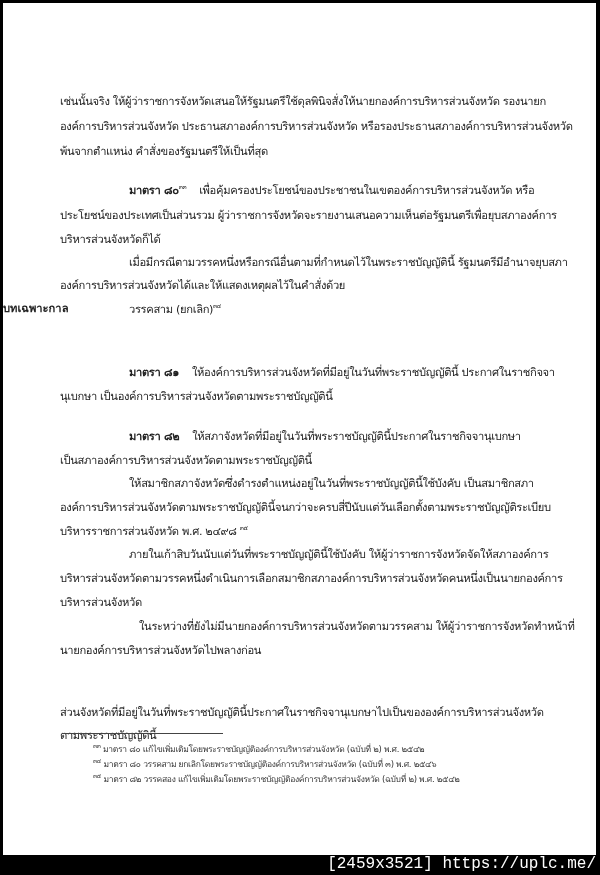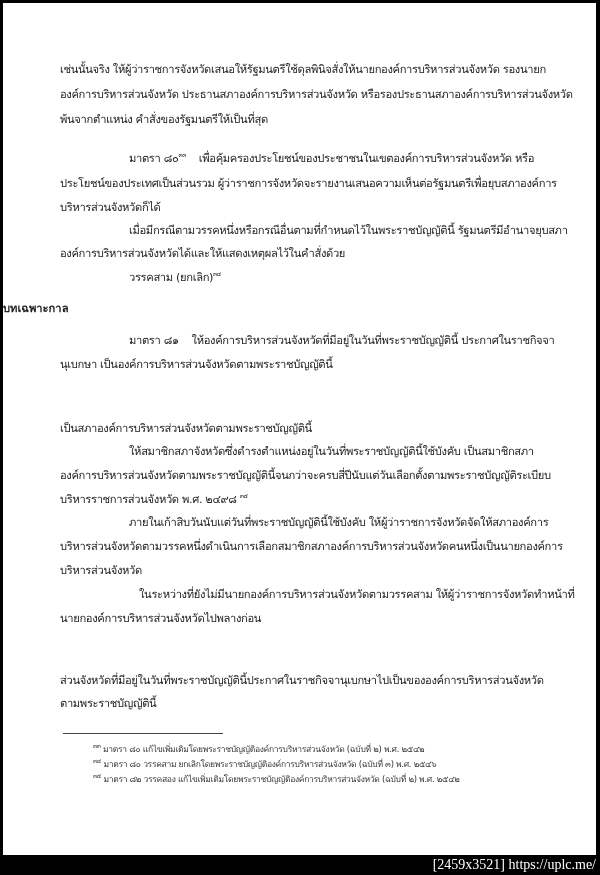--- a/index.html
+++ b/index.html
@@ -1,25 +1,25 @@
 <!DOCTYPE html>
 <html><head>
 <meta charset="utf-8">
 <style>
   html, body { margin:0; padding:0; }
   body { width:600px; height:875px; background:#000; position:relative; overflow:hidden;
          font-family:"DejaVu Sans", "Liberation Sans", sans-serif; }
   .page { position:absolute; left:3px; top:3px; width:593px; height:852px; background:#fff; }
-  .line { position:absolute; font-size:11.2px; color:#222; white-space:nowrap; line-height:14px; letter-spacing:-0.35px; }
-  .b { font-weight:normal; }
+  .line { position:absolute; font-size:11.2px; color:#222; white-space:nowrap; line-height:14px; letter-spacing:-0.35px;margin-top:32px; }
+  .b { font-weight:bold; }
   .sup { font-size:6px; vertical-align:super; line-height:0; }
   .heading { position:absolute; font-size:11.2px; font-weight:bold; color:#222; left:0; width:593px; text-align:left; }
   .rule { position:absolute; left:60px; top:730px; width:160px; height:1px; background:#444; }
   .fn { position:absolute; font-size:8.5px; color:#333; white-space:nowrap; letter-spacing:-0.3px; }
-  .stamp { position:absolute; right:4px; bottom:2px; font-family:Liberation Serif, serif; font-size:14px; color:#fff; }
+  .stamp { position:absolute; right:4px; bottom:2px; font-family:Liberation Mono, monospace; font-size:16px; color:#fff; }
 </style>
 </head>
 <body>
 
 <div class="page">
 
   <div class="line" style="left:57px;top:60px">เช่นนั้นจริง  ให้ผู้ว่าราชการจังหวัดเสนอให้รัฐมนตรีใช้ดุลพินิจสั่งให้นายกองค์การบริหารส่วนจังหวัด  รองนายก</div>
   <div class="line" style="left:57px;top:85px">องค์การบริหารส่วนจังหวัด ประธานสภาองค์การบริหารส่วนจังหวัด หรือรองประธานสภาองค์การบริหารส่วนจังหวัด</div>
   <div class="line" style="left:57px;top:110px">พ้นจากตำแหน่ง  คำสั่งของรัฐมนตรีให้เป็นที่สุด</div>
 
@@ -34,20 +34,23 @@
     <span>วรรคสาม (ยกเลิก)</span><span class="sup">๓๔</span>
   </div>
 
   <div class="heading" style="top:296px">บทเฉพาะกาล</div>
 
   <div class="line" style="left:126px;top:331px">
     <span class="b">มาตรา ๘๑</span>&nbsp;&nbsp;&nbsp;&nbsp;<span>ให้องค์การบริหารส่วนจังหวัดที่มีอยู่ในวันที่พระราชบัญญัตินี้ ประกาศในราชกิจจา</span>
   </div>
   <div class="line" style="left:57px;top:355px">นุเบกษา เป็นองค์การบริหารส่วนจังหวัดตามพระราชบัญญัตินี้</div>
 
+  <div class="line" style="left:126px;top:395px">
+    <span class="b">มาตรา ๘๒</span>&nbsp;&nbsp;&nbsp;&nbsp;<span>ให้สภาจังหวัดที่มีอยู่ในวันที่พระราชบัญญัตินี้ประกาศในราชกิจจานุเบกษา</span>
+  </div>
   <div class="line" style="left:126px;top:442px">ให้สมาชิกสภาจังหวัดซึ่งดำรงตำแหน่งอยู่ในวันที่พระราชบัญญัตินี้ใช้บังคับ  เป็นสมาชิกสภา</div>
   <div class="line" style="left:57px;top:419px">เป็นสภาองค์การบริหารส่วนจังหวัดตามพระราชบัญญัตินี้</div>
   <div class="line" style="left:57px;top:466px">องค์การบริหารส่วนจังหวัดตามพระราชบัญญัตินี้จนกว่าจะครบสี่ปีนับแต่วันเลือกตั้งตามพระราชบัญญัติระเบียบ</div>
   <div class="line" style="left:57px;top:490px">
     <span>บริหารราชการส่วนจังหวัด พ.ศ. ๒๔๙๘</span> <span class="sup">๓๕</span>
   </div>
   <div class="line" style="left:126px;top:513px">ภายในเก้าสิบวันนับแต่วันที่พระราชบัญญัตินี้ใช้บังคับ  ให้ผู้ว่าราชการจังหวัดจัดให้สภาองค์การ</div>
   <div class="line" style="left:57px;top:537px">บริหารส่วนจังหวัดตามวรรคหนึ่งดำเนินการเลือกสมาชิกสภาองค์การบริหารส่วนจังหวัดคนหนึ่งเป็นนายกองค์การ</div>
   <div class="line" style="left:57px;top:561px">บริหารส่วนจังหวัด</div>
   <div class="line" style="left:136px;top:585px">ในระหว่างที่ยังไม่มีนายกองค์การบริหารส่วนจังหวัดตามวรรคสาม ให้ผู้ว่าราชการจังหวัดทำหน้าที่</div>

